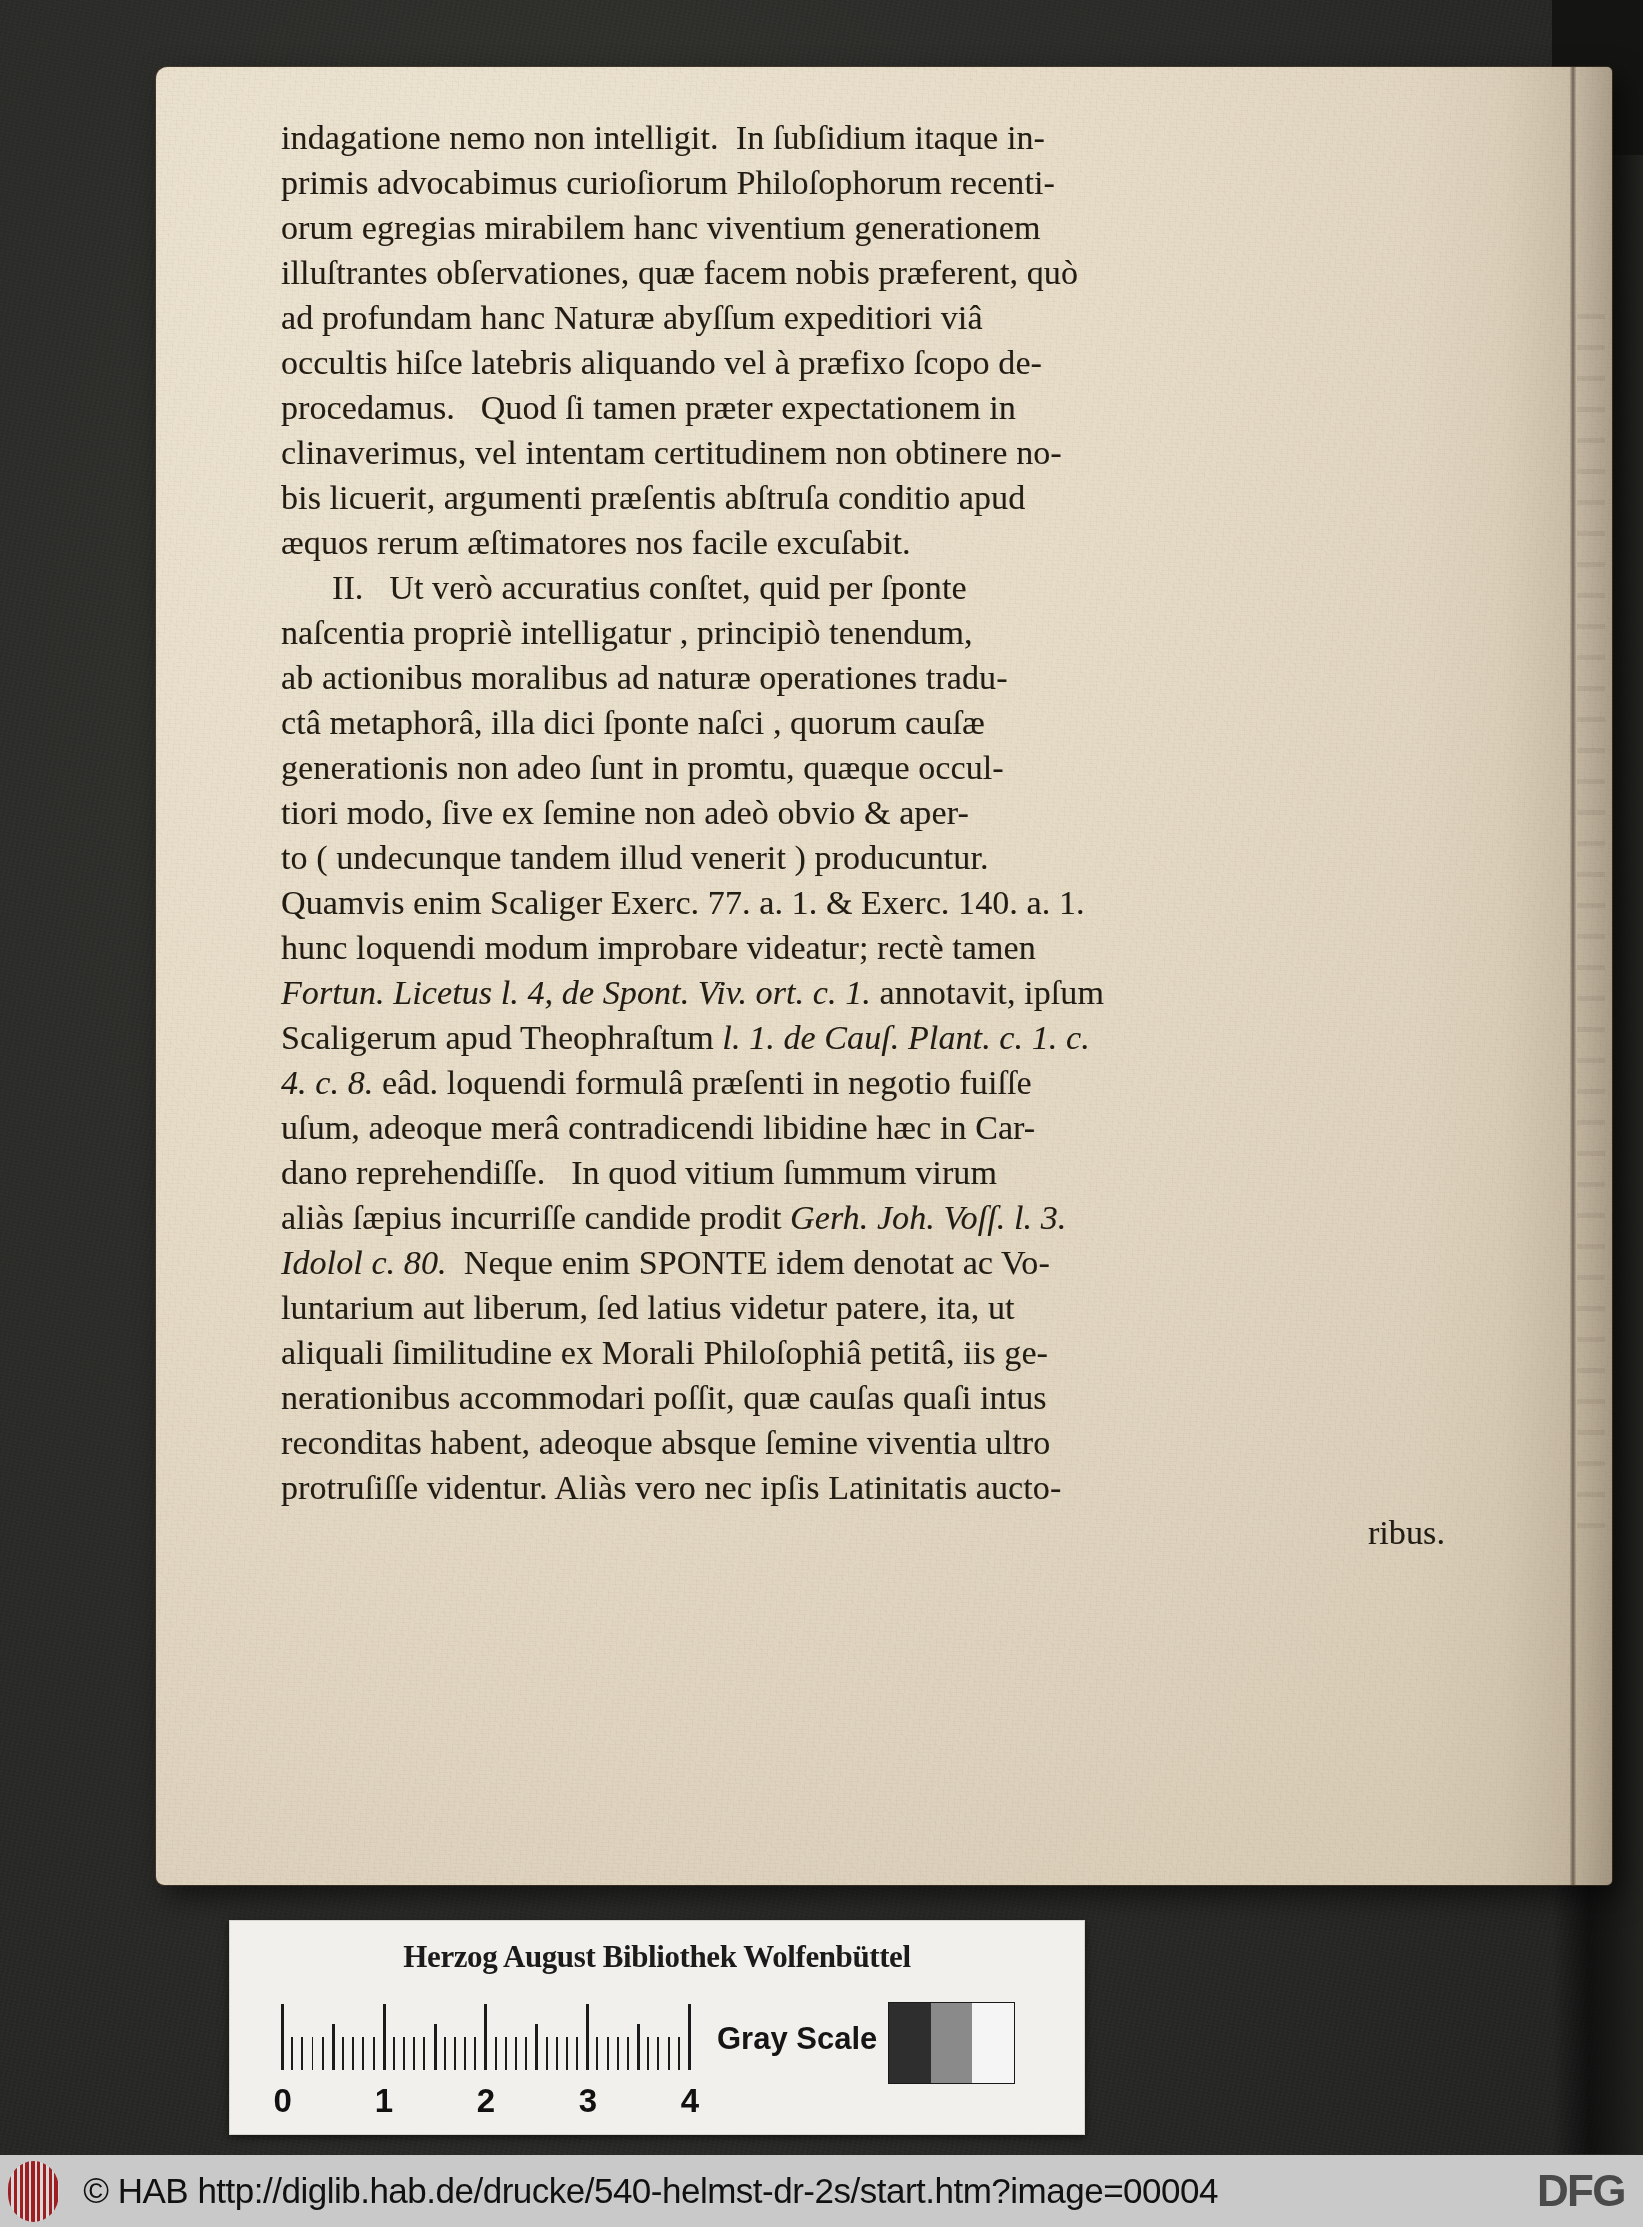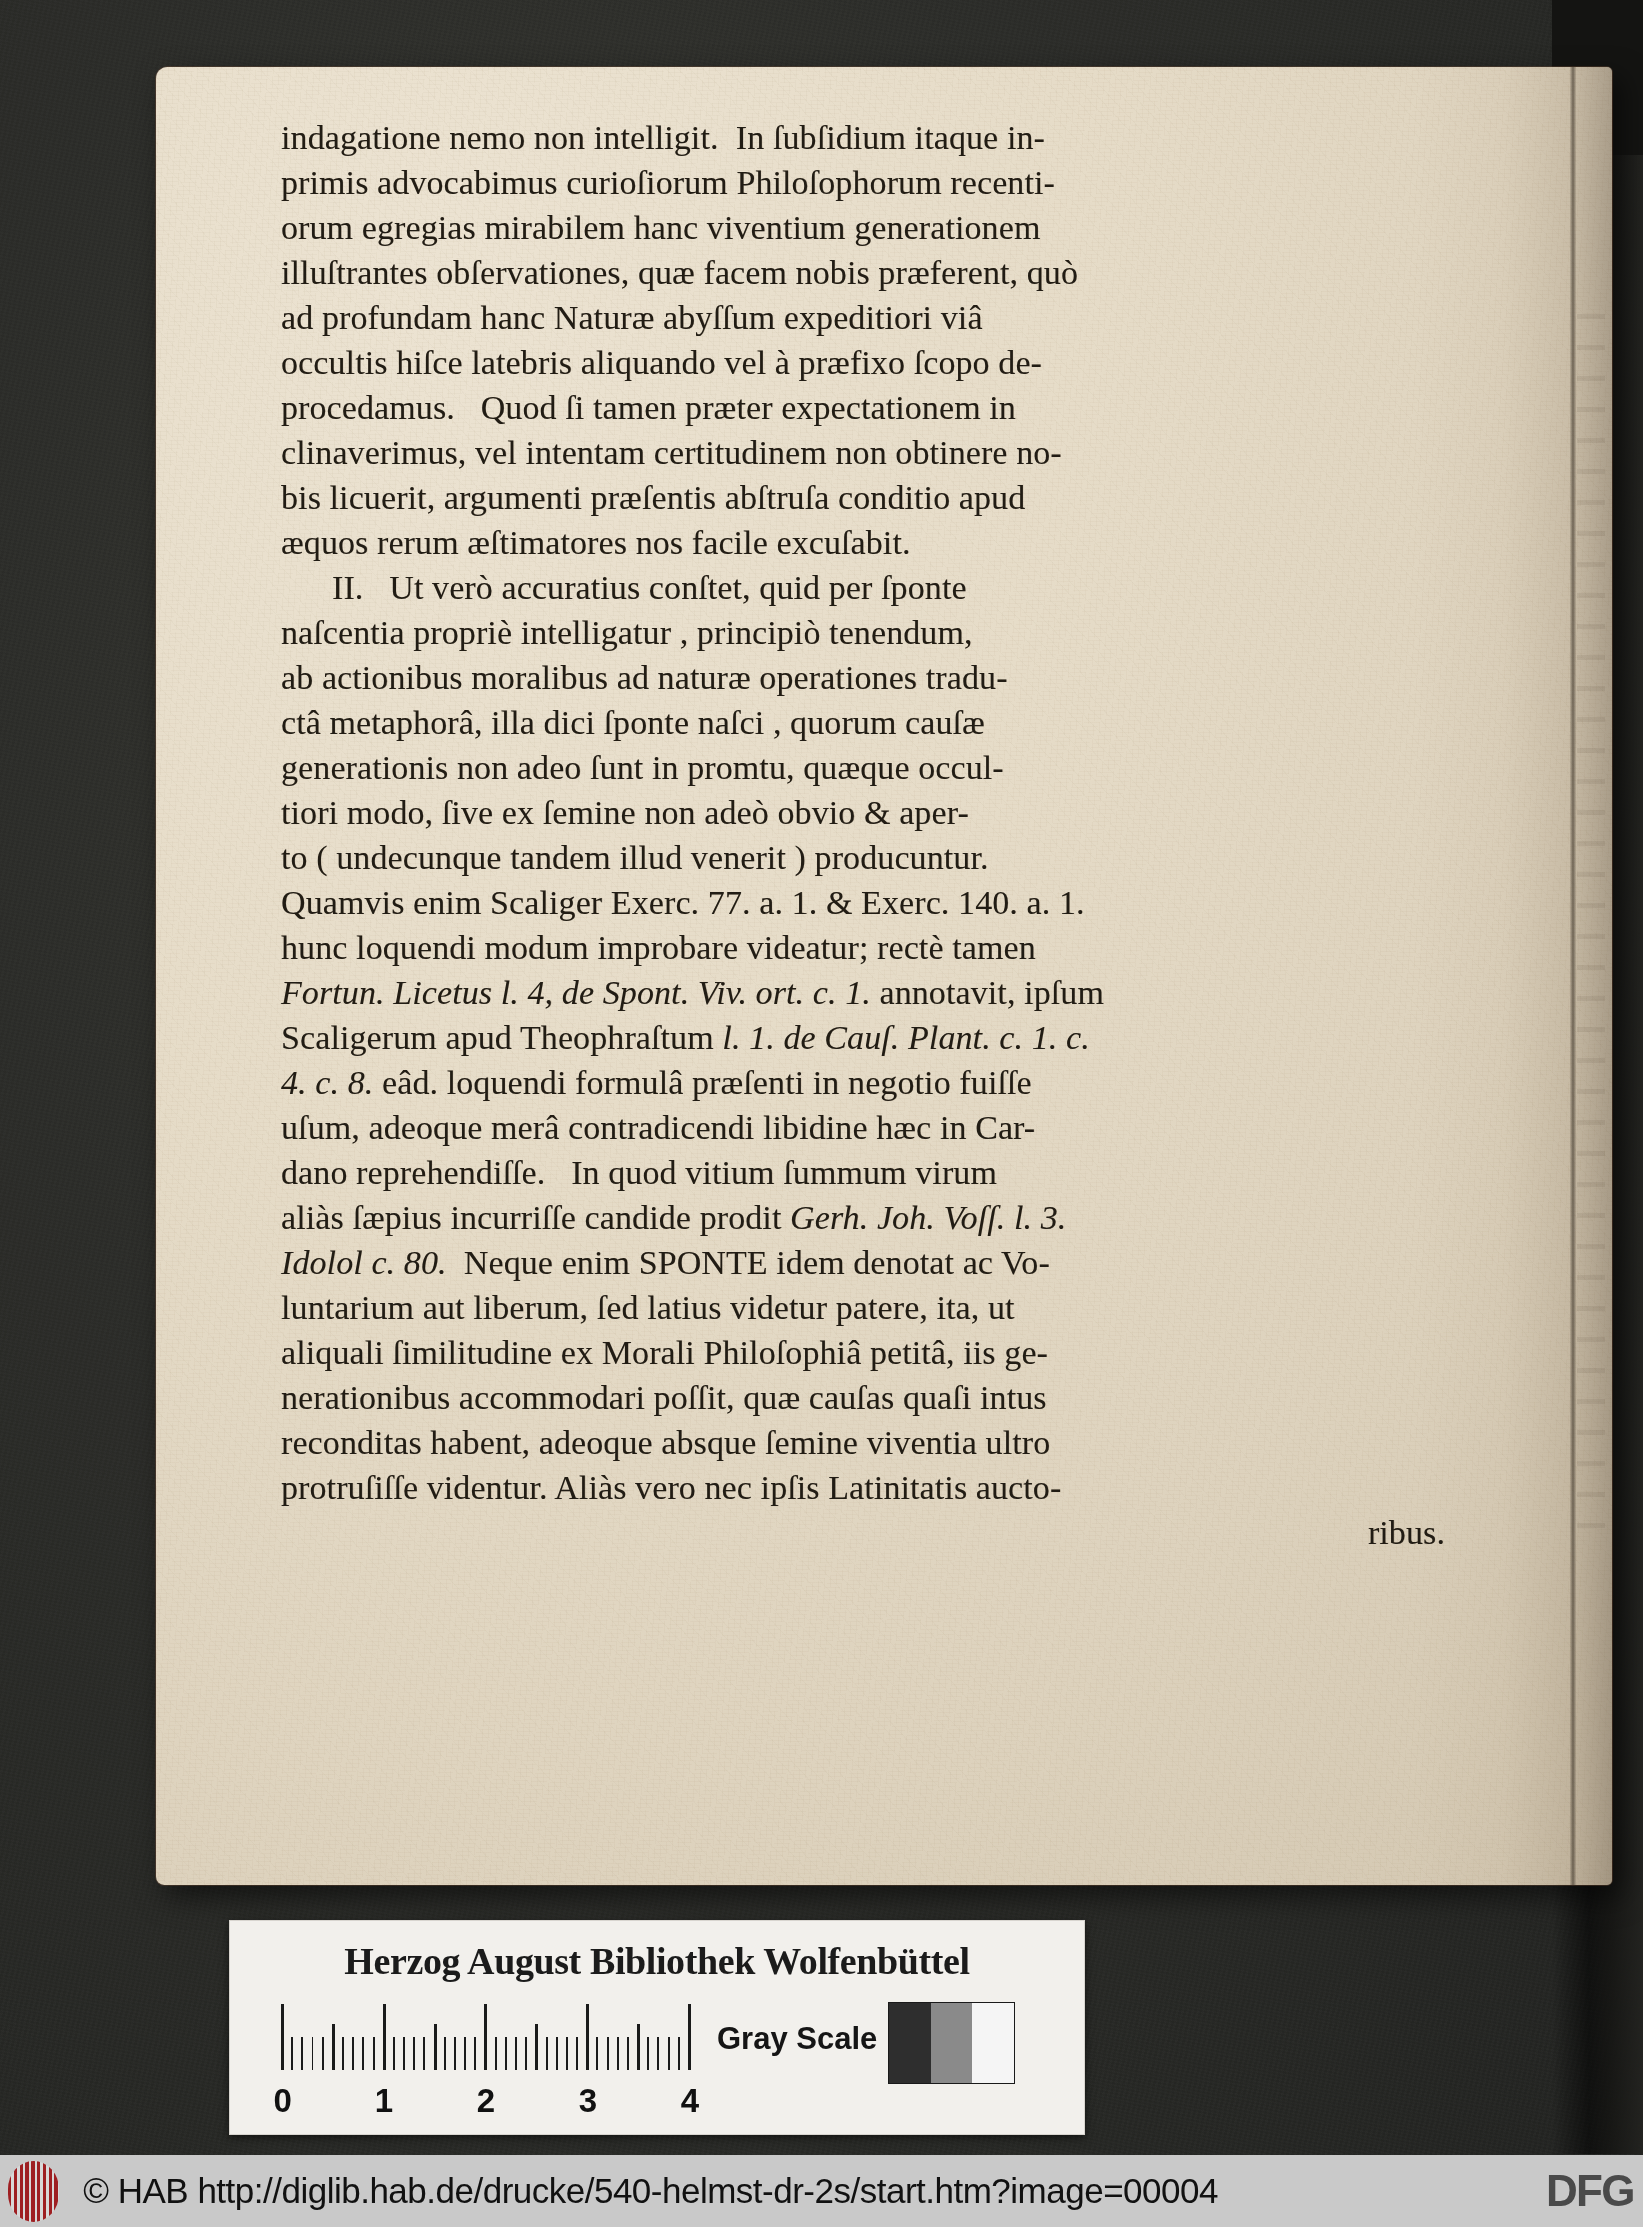--- a/index.html
+++ b/index.html
@@ -121,21 +121,21 @@
     width: 856px; height: 215px;
     background: #f2f0ec;
     box-shadow: 0 2.5px 8.2px rgba(0,0,0,0.55);
     border: 0.8px solid #d8d5cf;
   }
   #calib-title {
     position: absolute; left: 0; top: 18px; width: 100%;
     text-align: center;
     font-family: "Liberation Serif", serif;
     font-weight: bold;
-    font-size: 38px;
+    font-size: 31px;
     color: #1b1b1b;
     letter-spacing: -0.4px;
   }
   #ruler {
     position: absolute; left: 51px; top: 82px; width: 419px; height: 97px;
   }
   #ruler .tick {
     position: absolute; bottom: 30px; width: 2.5px; background: #1b1b1b;
   }
   #ruler .tick.major { height: 66px; width: 3.3px; }
@@ -187,21 +187,21 @@
     flex: 1 1 auto;
     margin-left: 24px;
     font-family: "Liberation Sans", sans-serif;
     font-size: 35px;
     color: #111;
     white-space: nowrap;
     letter-spacing: -0.5px;
   }
   #dfg-logo {
     flex: 0 0 auto;
-    margin-right: 10px;
+    margin-right: 19px;
     font-family: "Liberation Sans", sans-serif;
     font-weight: bold;
     font-size: 44px;
     letter-spacing: -1.6px;
     color: #4a4a4a;
   }
 </style>
 </head>
 <body>
 

